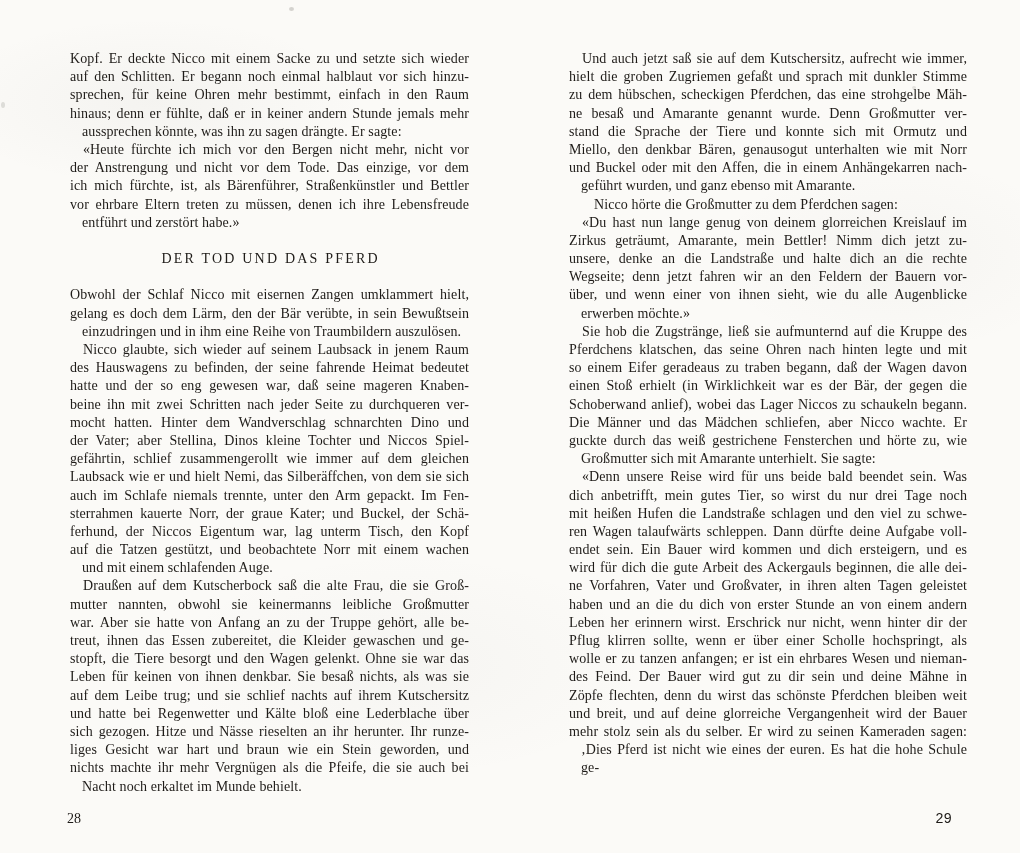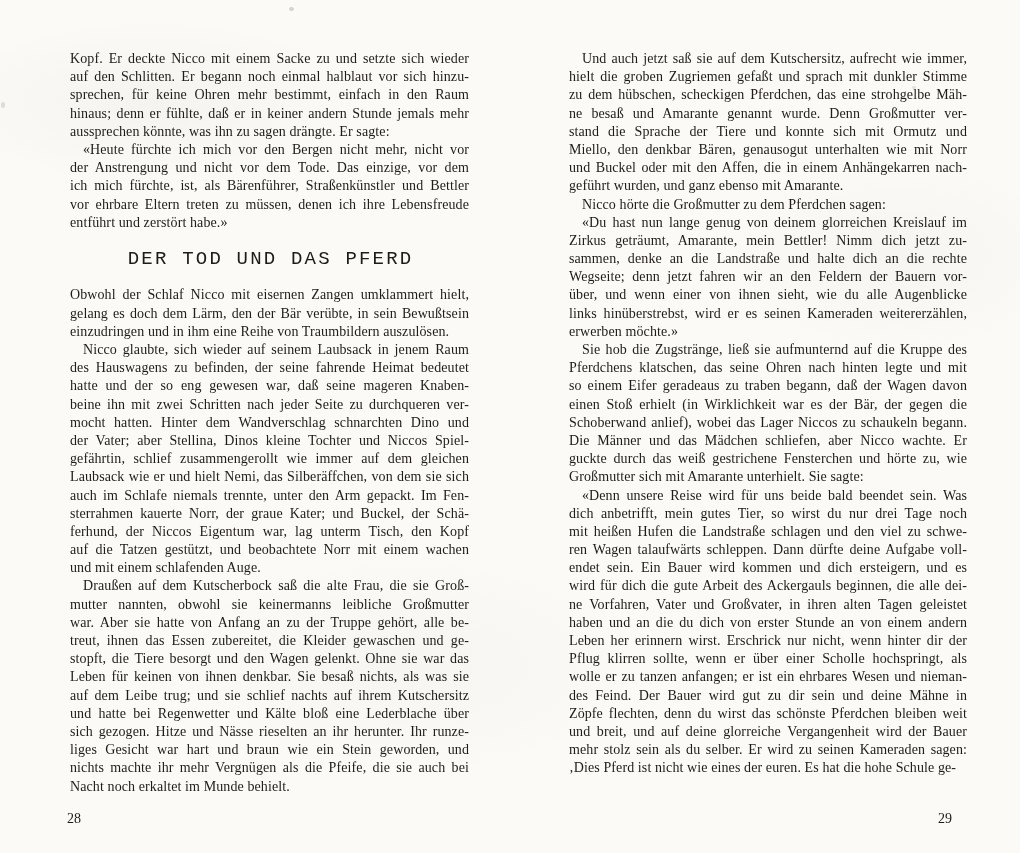--- a/index.html
+++ b/index.html
@@ -46,42 +46,41 @@
 
   .para { margin: 0; }
   .line {
     height: 18.2px;
     line-height: 18.2px;
     text-align: justify;
     text-align-last: justify;
     white-space: normal;
     letter-spacing: 0.1px;
   }
-  .line.last { text-align-last: left; }
+  .line.last { text-align-last: left; margin-left: 12px; }
   .para.indent .line:first-child { text-indent: 13px; }
 
   .chapter-heading {
     height: 54.6px;
     display: flex;
     align-items: center;
     justify-content: center;
-    font-size: 19px;
+    font-size: 14px;
     letter-spacing: 2.2px;
     text-indent: 2.2px;
-    font-family: Liberation Mono, monospace;
   }
 
   .page-number {
     position: absolute;
     top: 810px;
     font-size: 14px;
     line-height: 18px;
   }
   .page-number.left-num  { left: 67px; font-family: Liberation Serif, serif; }
-  .page-number.right-num { left: 880px; width: 72px; text-align: right; }
+  .page-number.right-num { left: 880px; width: 72px; text-align: right; font-family: Liberation Mono, monospace; }
 </style>
 </head>
 <body>
 
 <div class="paper"></div>
 <div class="fleck f1"></div>
 <div class="fleck f2"></div>
 <div class="fleck f3"></div>
 
 <div>
@@ -147,24 +146,23 @@
         <div class="line">Miello, den denkbar Bären, genausogut unterhalten wie mit Norr</div>
         <div class="line">und Buckel oder mit den Affen, die in einem Anhängekarren nach-</div>
         <div class="line last">geführt wurden, und ganz ebenso mit Amarante.</div>
       </div>
       <div class="para indent">
         <div class="line last">Nicco hörte die Großmutter zu dem Pferdchen sagen:</div>
       </div>
       <div class="para indent">
         <div class="line">«Du hast nun lange genug von deinem glorreichen Kreislauf im</div>
         <div class="line">Zirkus geträumt, Amarante, mein Bettler! Nimm dich jetzt zu-</div>
-        <div class="line">sammen, denke an die Landstraße und halte dich an die rechte</div>
+        <div class="line">unsere, denke an die Landstraße und halte dich an die rechte</div>
         <div class="line">Wegseite; denn jetzt fahren wir an den Feldern der Bauern vor-</div>
         <div class="line">über, und wenn einer von ihnen sieht, wie du alle Augenblicke</div>
-        <div class="line">links hinüberstrebst, wird er es seinen Kameraden weitererzählen,</div>
         <div class="line last">erwerben möchte.»</div>
       </div>
       <div class="para indent">
         <div class="line">Sie hob die Zugstränge, ließ sie aufmunternd auf die Kruppe des</div>
         <div class="line">Pferdchens klatschen, das seine Ohren nach hinten legte und mit</div>
         <div class="line">so einem Eifer geradeaus zu traben begann, daß der Wagen davon</div>
         <div class="line">einen Stoß erhielt (in Wirklichkeit war es der Bär, der gegen die</div>
         <div class="line">Schoberwand anlief), wobei das Lager Niccos zu schaukeln begann.</div>
         <div class="line">Die Männer und das Mädchen schliefen, aber Nicco wachte. Er</div>
         <div class="line">guckte durch das weiß gestrichene Fensterchen und hörte zu, wie</div>

